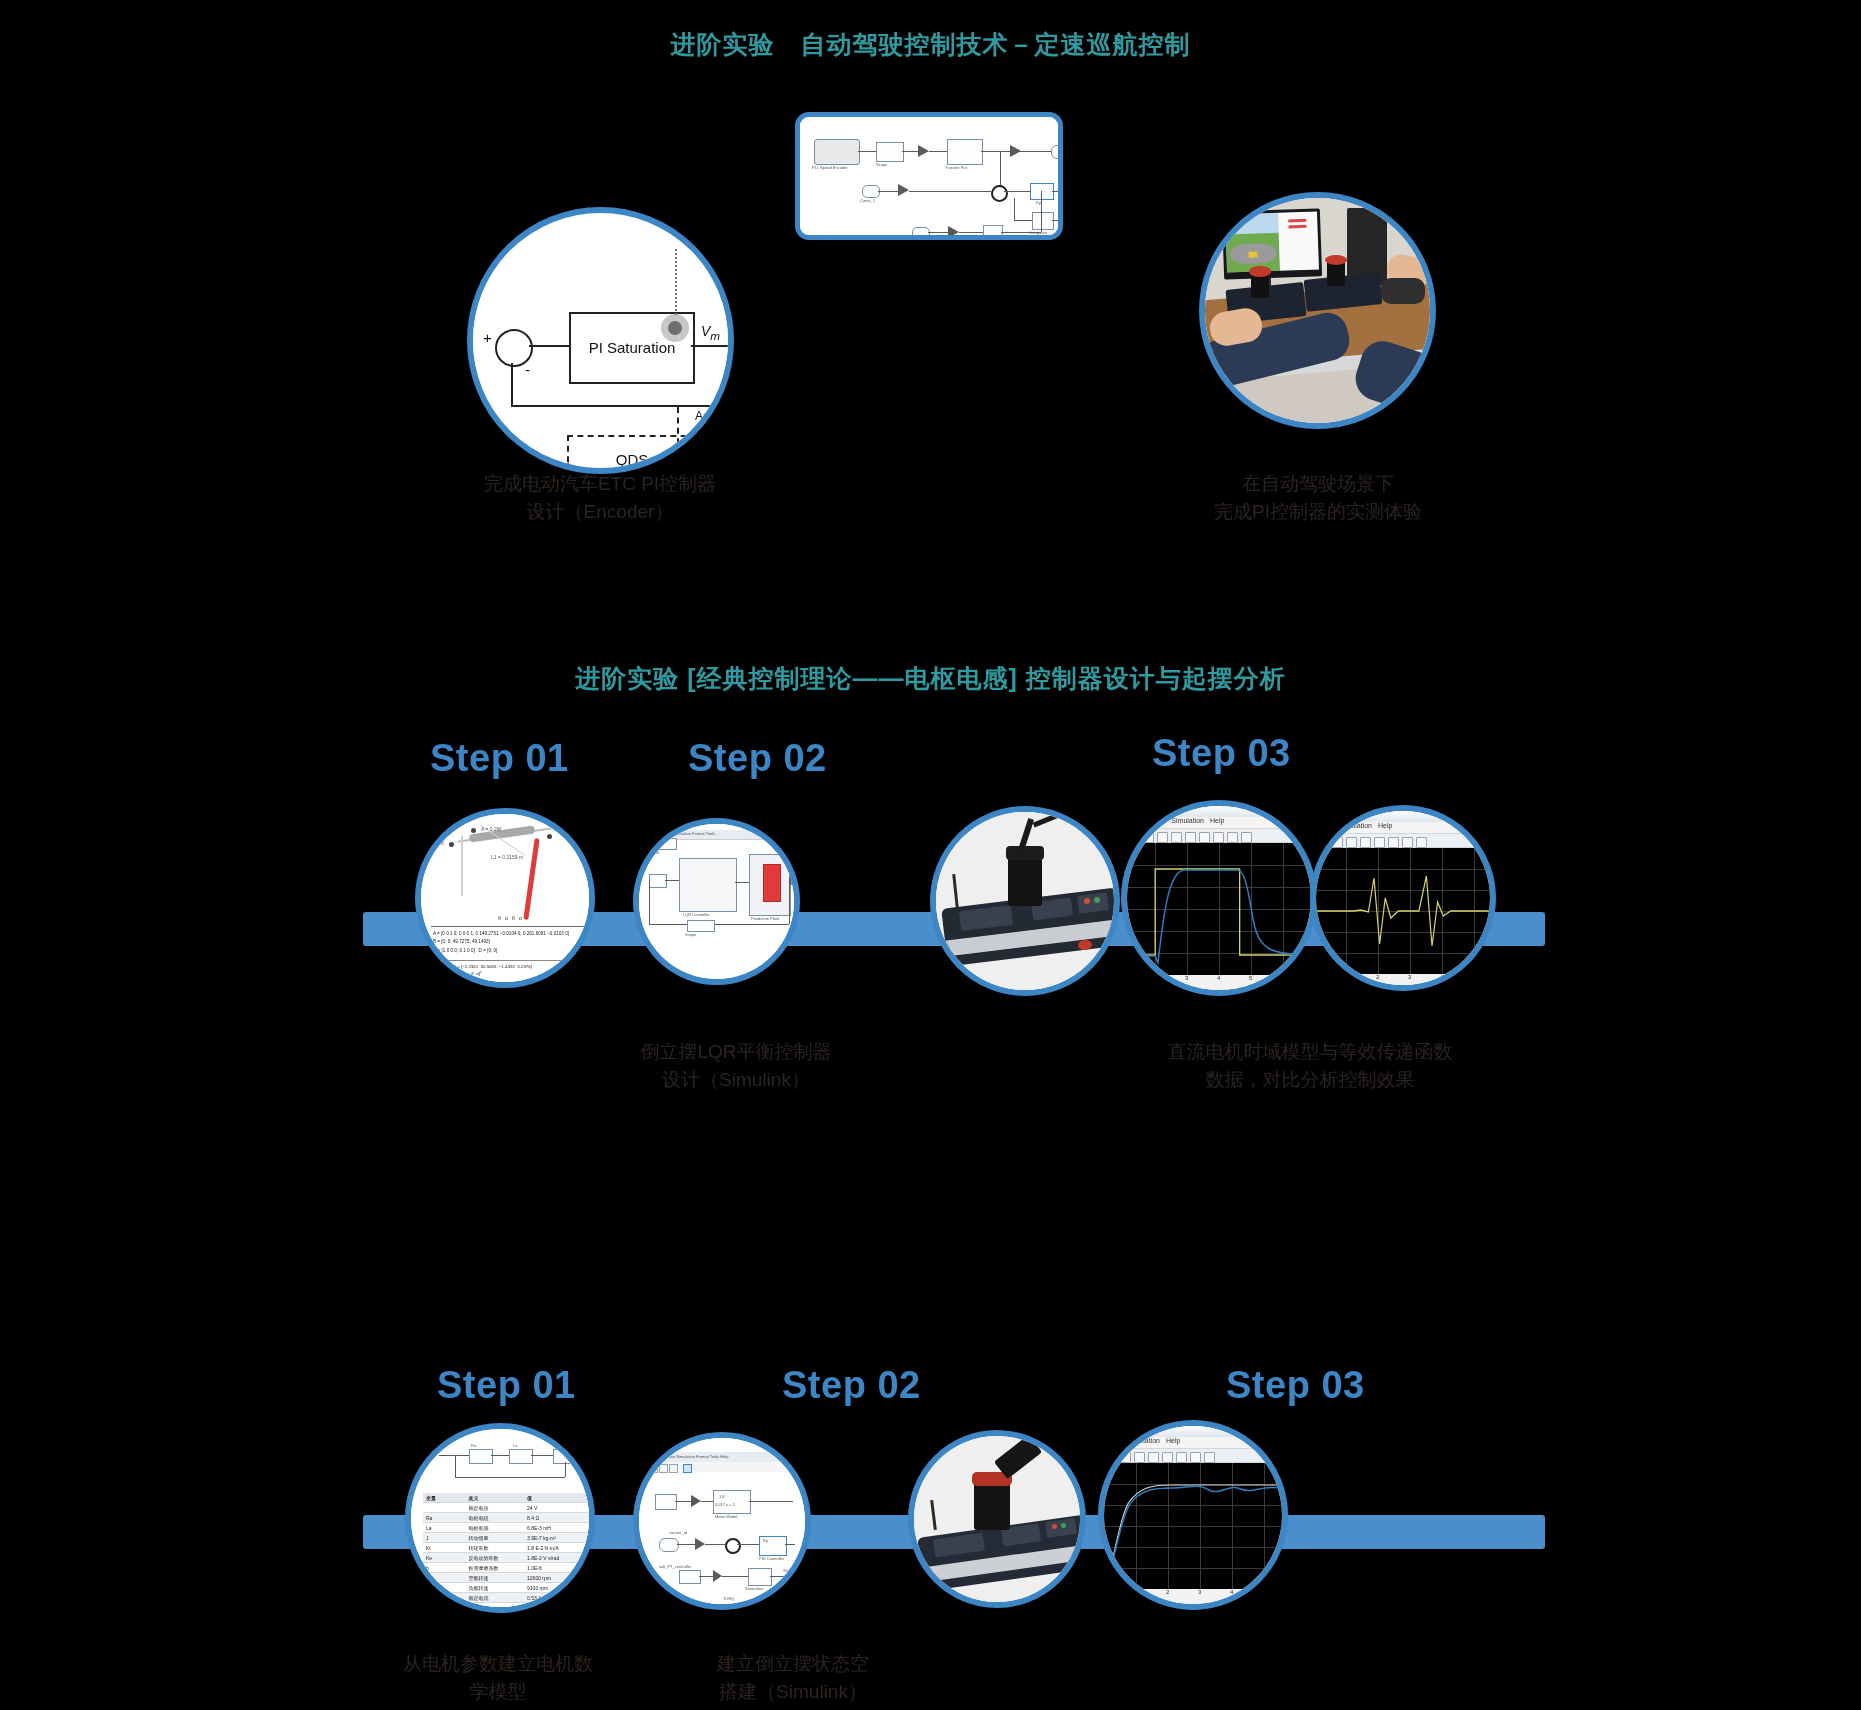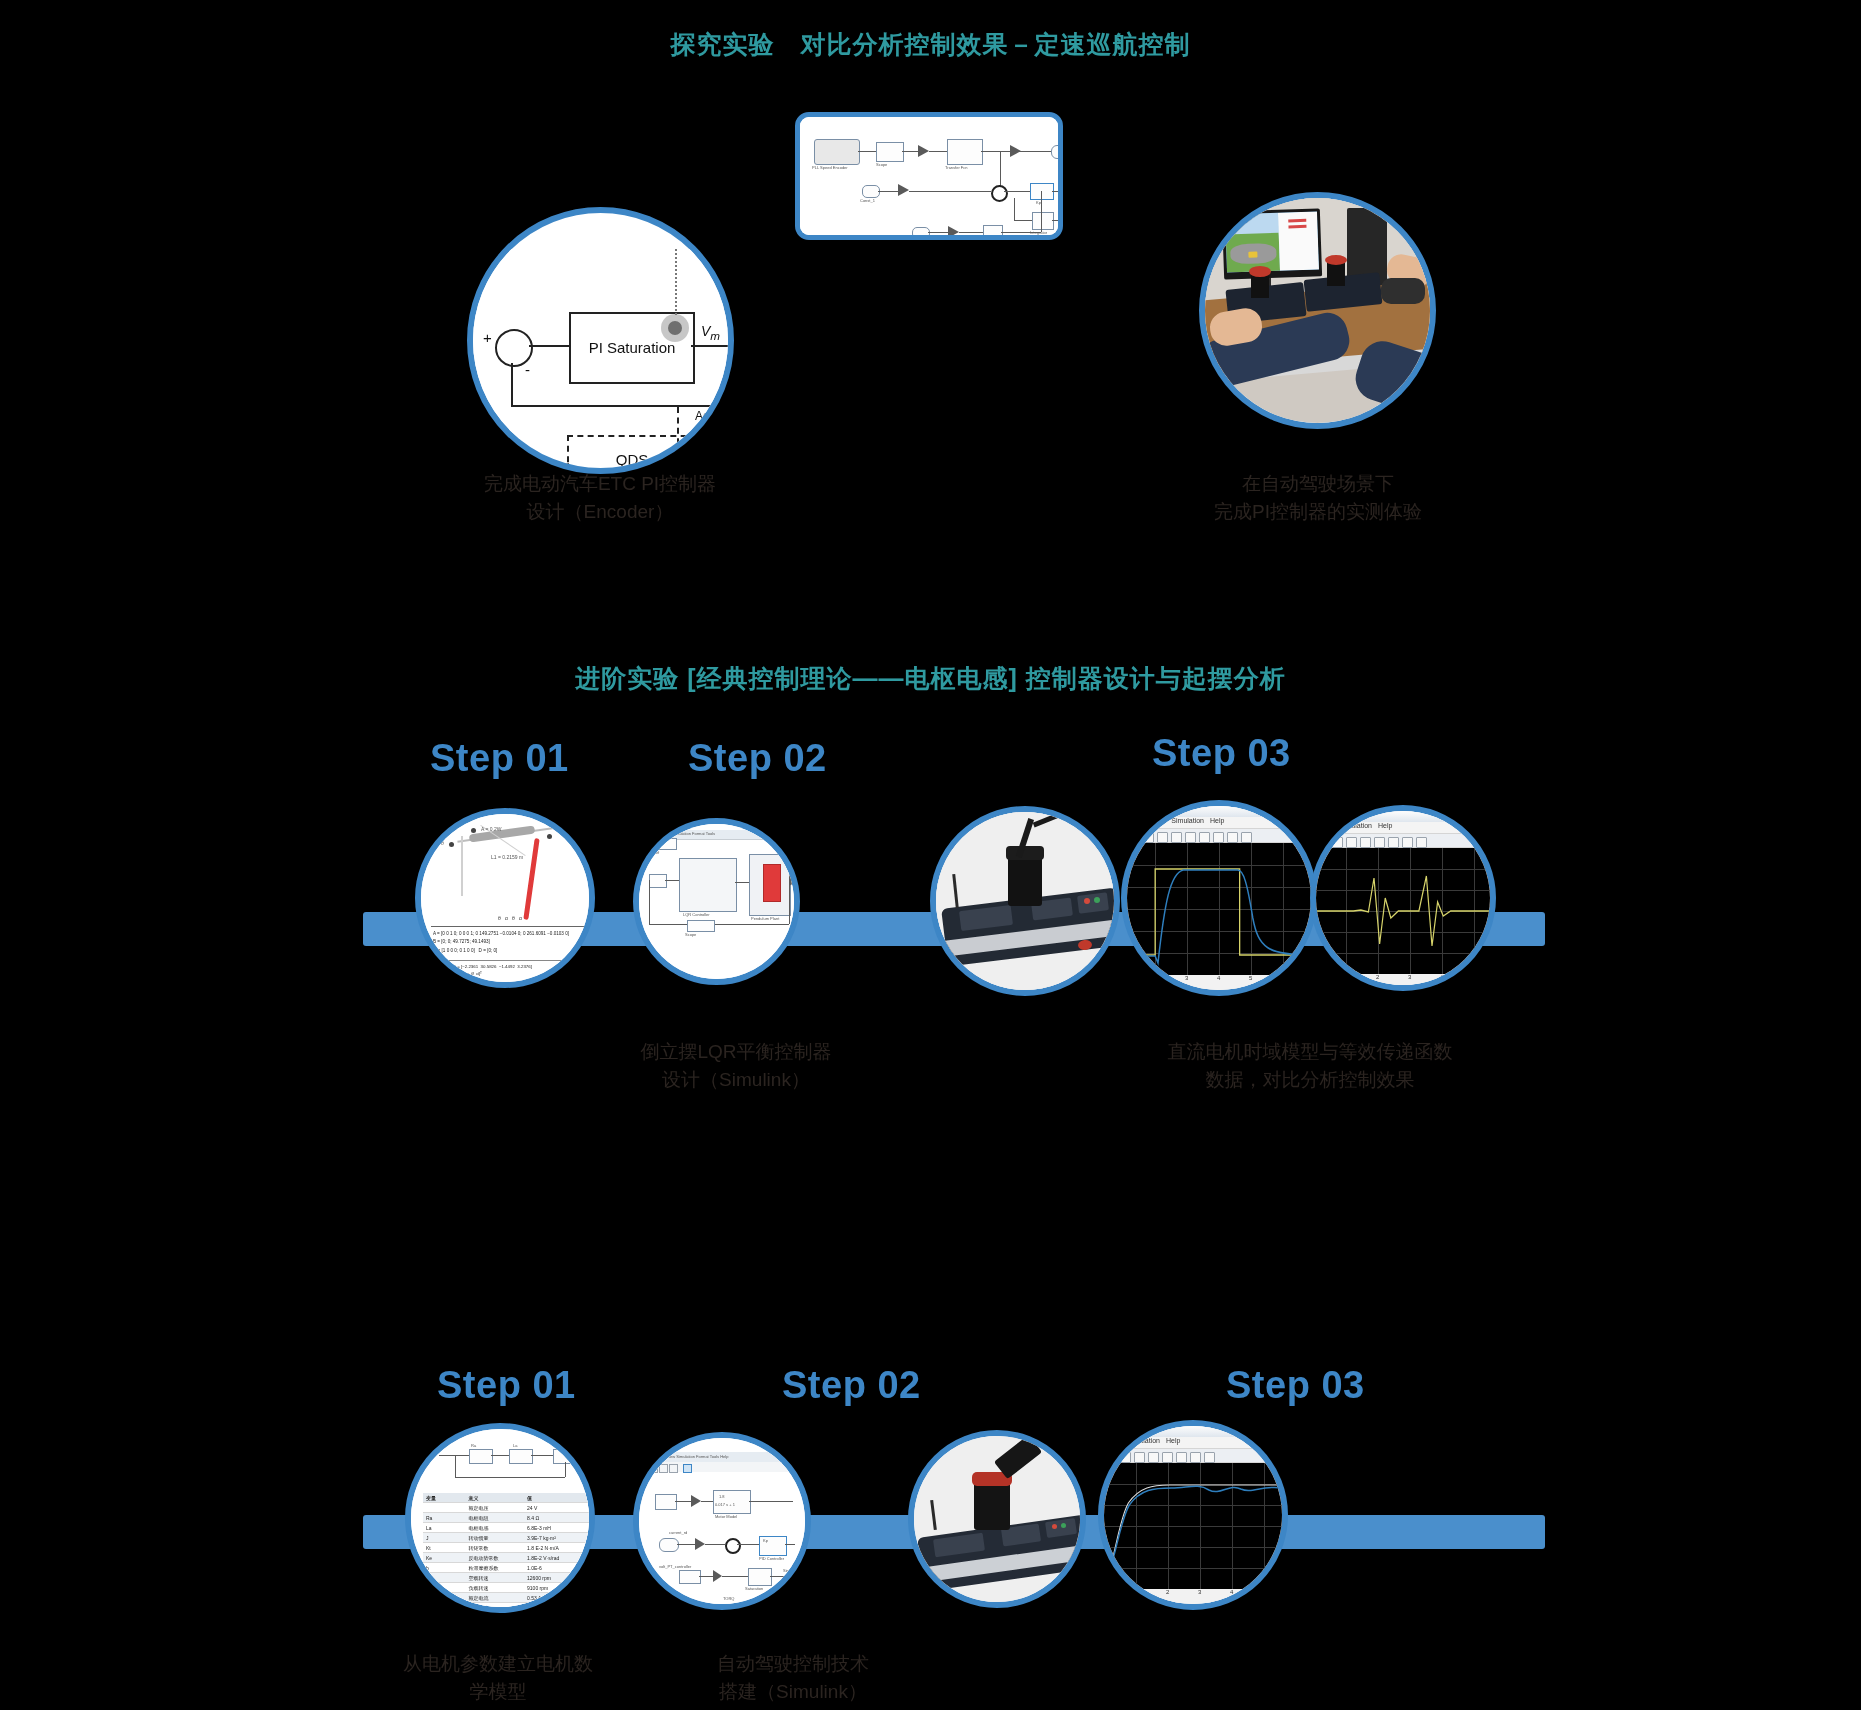--- a/index.html
+++ b/index.html
@@ -90,21 +90,21 @@
   .ptable .trow.head{background:#e2e8ee;font-weight:bold;}
   .ptable .c1{width:26%;padding-left:3px;}
   .ptable .c2{width:36%;}
   .ptable .c3{width:38%;}
 </style>
 </head>
 <body>
 
 <div class="section" id="sec1" style="top:0;height:560px;">
 
-  <div class="sec-title" style="top:28px;position:absolute;left:0;right:0;">探究实验　对比分析控制效果－定速巡航控制</div>
+  <div class="sec-title" style="top:28px;position:absolute;left:0;right:0;">进阶实验　自动驾驶控制技术－定速巡航控制</div>
 
   <div class="sl-panel" style="left:795px;top:112px;width:268px;height:128px;">
     <div class="mini" style="left:0;top:0;right:0;bottom:0;">
 
       <div class="mb" style="left:14px;top:22px;width:44px;height:24px;border-radius:3px;background:#e8e8e8;"></div>
       <div class="mt" style="left:12px;top:48px;">PLL Speed Encoder</div>
       <div class="ml" style="left:58px;top:34px;width:18px;"></div>
       <div class="mb" style="left:76px;top:25px;width:26px;height:18px;"></div>
       <div class="mt" style="left:76px;top:45px;">Scope</div>
       <div class="ml" style="left:102px;top:34px;width:16px;"></div>
@@ -576,15 +576,15 @@
         <span style="position:absolute;left:62px;">2</span>
         <span style="position:absolute;left:94px;">3</span>
         <span style="position:absolute;left:126px;">4</span>
         <span style="position:absolute;left:156px;">5</span>
       </div>
     </div>
   </div>
 
   <div class="cap" style="left:348px;top:390px;width:300px;">从电机参数建立电机数
 学模型</div>
-  <div class="cap" style="left:643px;top:390px;width:300px;">自动驾驶控制技术
+  <div class="cap" style="left:643px;top:390px;width:300px;">建立倒立摆状态空
 搭建（Simulink）</div>
 </div>
 
 </body></html>

